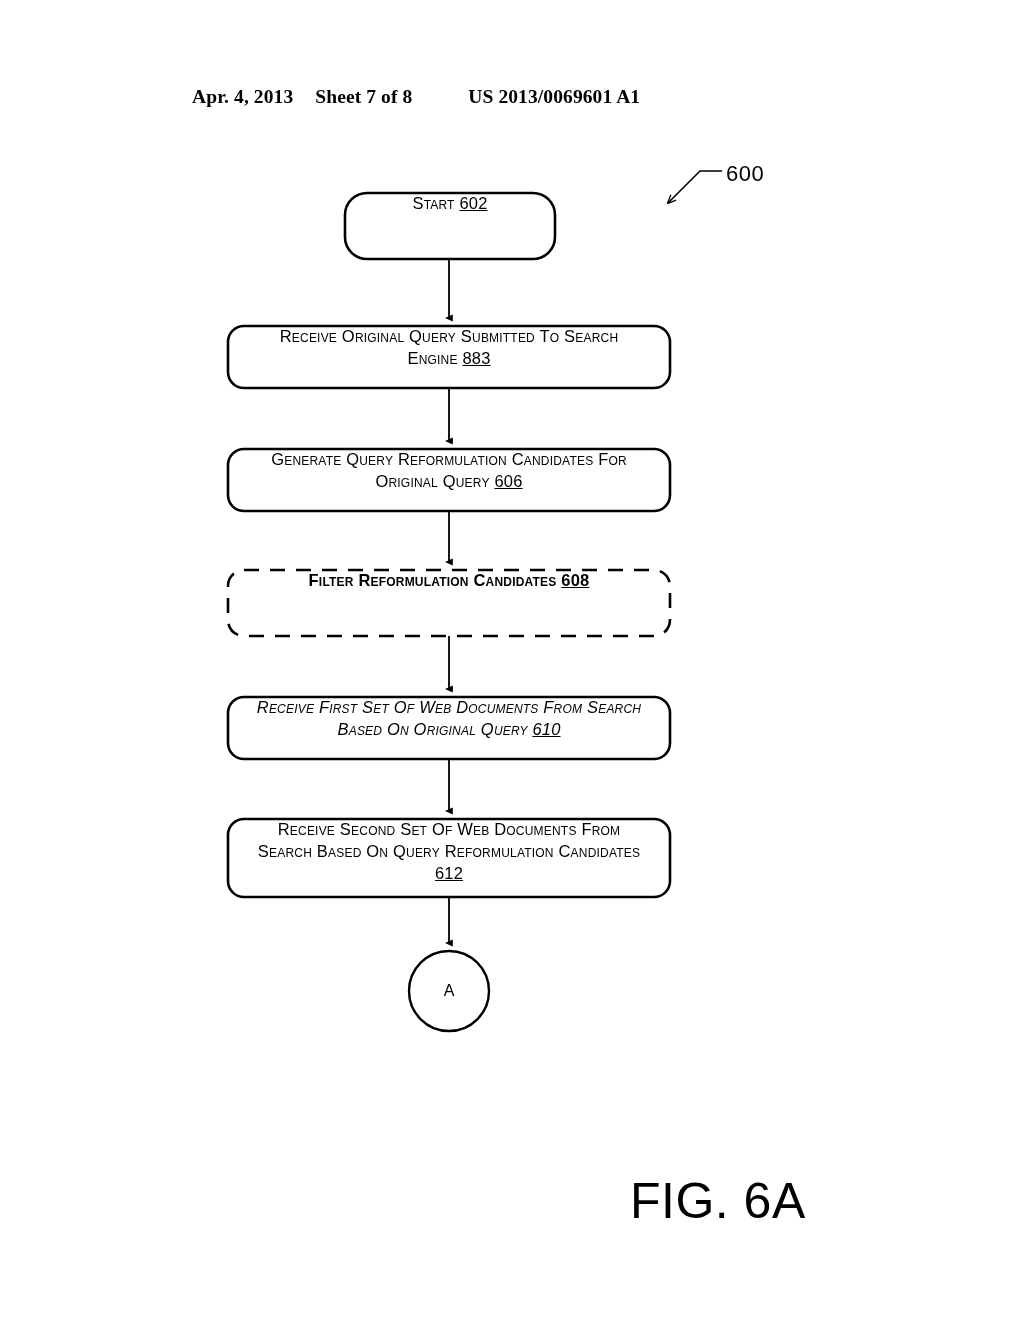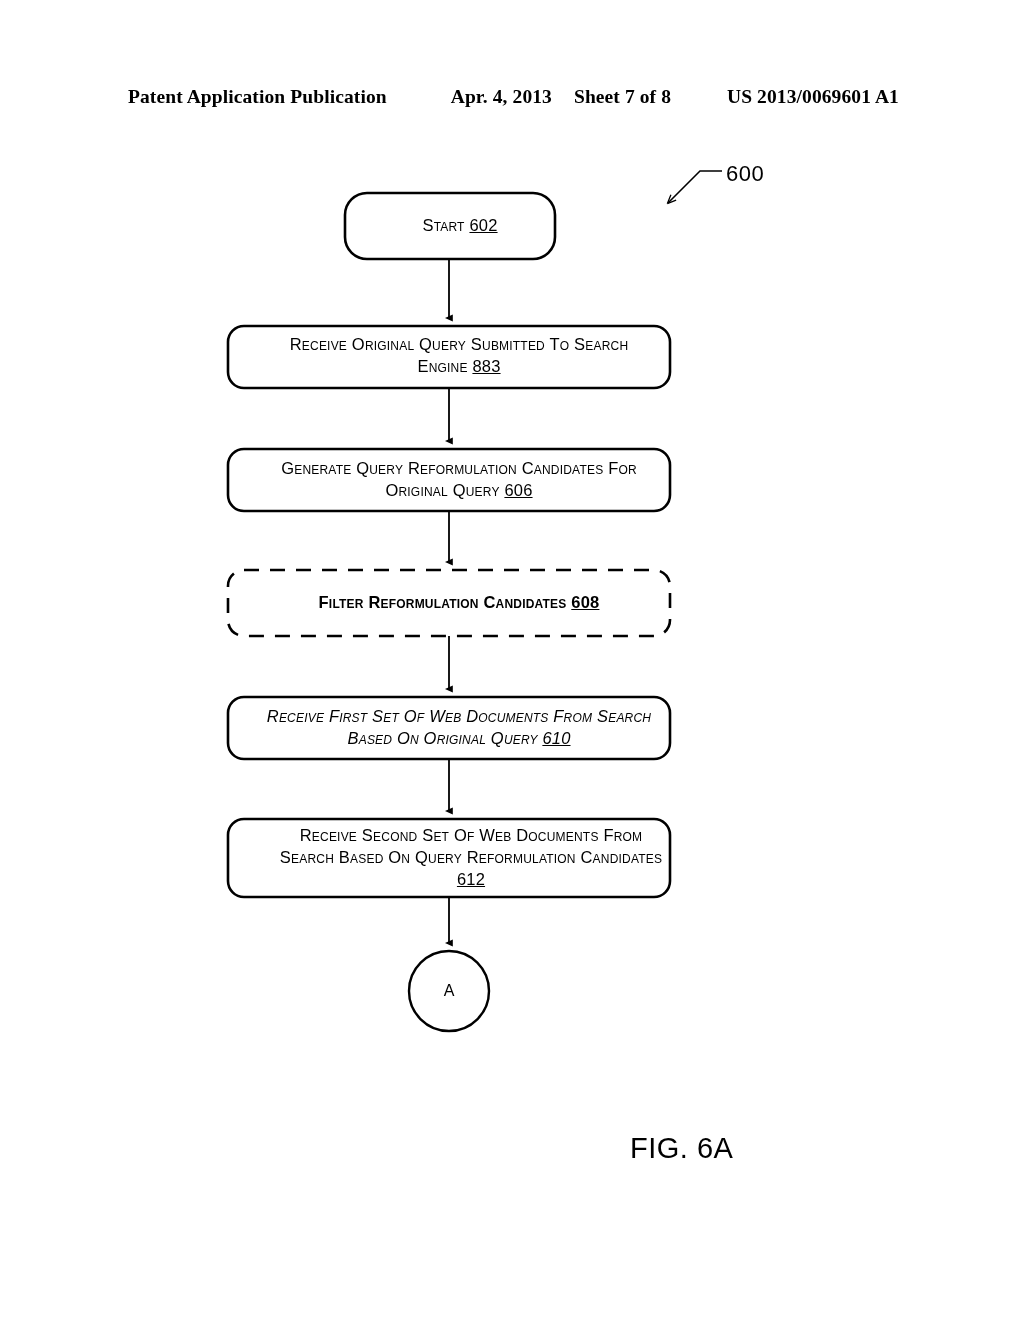--- a/index.html
+++ b/index.html
@@ -50,44 +50,43 @@
     left: 0;
     width: 1024px;
     height: 1320px;
     overflow: visible;
   }
 
   
   .node-text {
     position: absolute;
     display: flex;
-    align-items: center;
+    align-items: flex-start;
     justify-content: center;
     text-align: center;
     font-family: "Liberation Sans", sans-serif;
     font-variant: small-caps;
     font-size: 16.5px;
     line-height: 1.32;
     letter-spacing: 0.2px;
     color: #000;
     pointer-events: none;
-    padding-left: 10px;
   }
   .node-text span.body { display: block; }
   .node-text .ref {
     text-decoration: underline;
     font-variant: small-caps;
   }
 
   .n-start  { left: 345px; top: 193px;  width: 210px; height: 66px;  }
   .n-604    { left: 228px; top: 326px;  width: 442px; height: 60px;  }
   .n-606    { left: 228px; top: 449px;  width: 442px; height: 62px;  }
   .n-608    { left: 228px; top: 570px;  width: 442px; height: 66px; font-weight: bold;  }
   .n-610    { left: 228px; top: 697px;  width: 442px; height: 62px; font-style: italic;  }
-  .n-612    { left: 240px; top: 819px;  width: 442px; height: 78px;  }
+  .n-612    { left: 228px; top: 819px;  width: 442px; height: 78px;  }
 
   .n-conn {
     position: absolute;
     left: 409px;
     top: 951px;
     width: 80px;
     height: 80px;
     display: flex;
     align-items: center;
     justify-content: center;
@@ -103,32 +102,31 @@
     top: 161px;
     font-family: "Liberation Sans", sans-serif;
     font-size: 22px;
     letter-spacing: 0.5px;
   }
 
   
   .fig-caption {
     position: absolute;
     left: 630px;
-    top: 1132px;
-    font-family: "Liberation Sans", sans-serif;
-    font-size: 29px;
+    top: 1172px;
+    font-family: "Liberation Sans", sans-serif;
+    font-size: 50px;
     letter-spacing: 0.5px;
     white-space: nowrap;
   }
 </style>
 </head>
 <body>
 
 <div class="page-header">
-  <span class="hdr-pub">Patent Application Publication</span>
   <span class="hdr-date">Apr. 4, 2013</span>
   <span class="hdr-sheet">Sheet 7 of 8</span>
   <span class="hdr-pat">US 2013/0069601 A1</span>
 </div>
 
 <div class="figure">
 
   <svg viewBox="0 0 1024 1320" xmlns="http://www.w3.org/2000/svg">
     <defs>
       <marker id="arrowhead" markerWidth="9" markerHeight="9" refX="4.2" refY="4.2" orient="auto" markerUnits="userSpaceOnUse">

